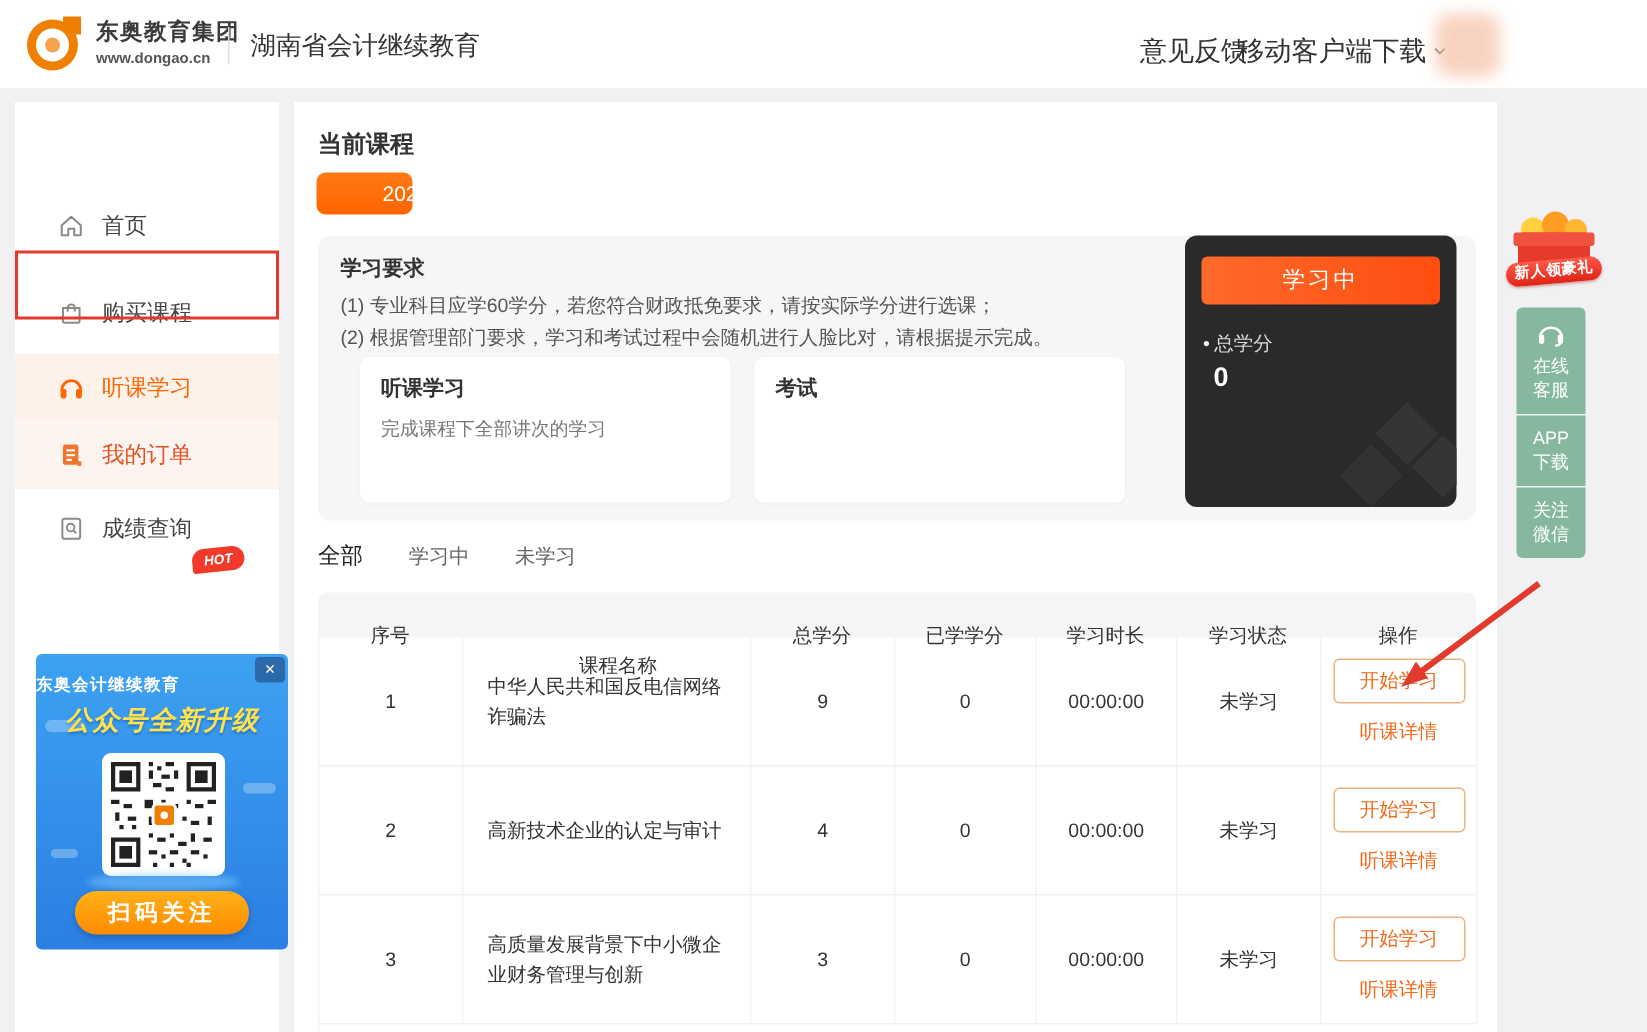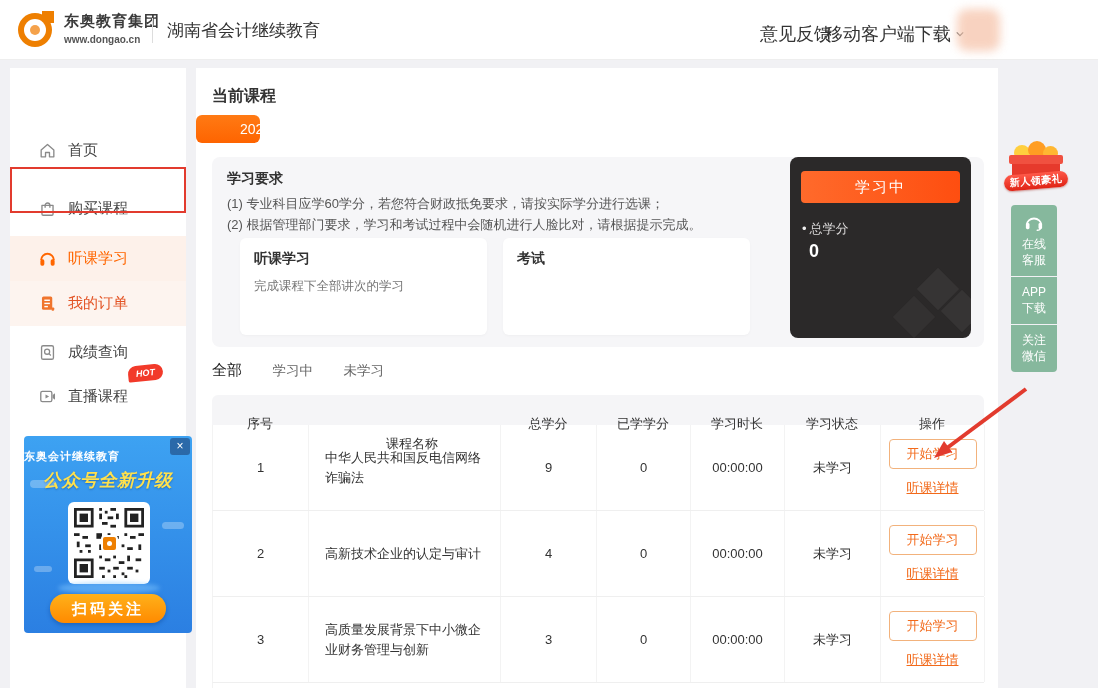--- a/index.html
+++ b/index.html
@@ -43,21 +43,21 @@
   .qr-cloud { position:absolute; background:rgba(255,255,255,.28); border-radius:8px; }
   .qr-box { position:absolute; left:44px; top:66px; width:82px; height:82px; background:#fff; border-radius:6px; padding:6px; }
   .qr-logo { position:absolute; left:50%; top:50%; width:17px; height:17px; margin:-8.5px 0 0 -8.5px; background:#ee7f01; border-radius:4px; border:2px solid #fff; }
   .qr-logo i { position:absolute; left:4px; top:4px; width:5px; height:5px; border-radius:50%; background:#fff; }
   .qr-glow { position:absolute; left:34px; top:146px; width:102px; height:12px; border-radius:50%; background:rgba(130,200,255,.5); filter:blur(2px); }
   .qr-btn { position:absolute; left:26px; top:158px; width:116px; height:29px; border-radius:15px; background:linear-gradient(180deg,#ffb11a,#ff8a00); color:#fff; font-size:15px; font-weight:bold; letter-spacing:3px; text-align:center; line-height:29px; cursor:pointer; box-shadow:0 2px 4px rgba(0,50,120,.35); }
 
   
   .main { position:absolute; left:196px; top:68px; width:802px; height:620px; background:#fff; }
   .sec-title { position:absolute; left:16px; top:18px; font-size:16px; font-weight:bold; color:#333; }
-  .year-tab { position:absolute; left:0; top:47px; width:64px; height:28px; background:linear-gradient(180deg,#ff7a14,#fe6400); border-radius:6px; color:#fff; font-size:14px; text-align:center; line-height:28px; cursor:pointer;padding-left:44px; }
+  .year-tab { position:absolute; left:15px; top:47px; width:64px; height:28px; background:linear-gradient(180deg,#ff7a14,#fe6400); border-radius:6px; color:#fff; font-size:14px; text-align:center; line-height:28px; cursor:pointer;padding-left:44px; }
   .req-panel { position:absolute; left:16px; top:89px; width:772px; height:190px; background:#f6f6f8; border-radius:8px; }
   .req-title { position:absolute; left:15px; top:13px; font-size:14px; font-weight:bold; color:#333; }
   .req-line { position:absolute; left:15px; font-size:13px; color:#555; }
   .rl-0 { top:38px; } .rl-1 { top:59px; }
   .req-card { position:absolute; top:81px; width:247px; height:97px; background:#fff; border-radius:6px; box-shadow:0 1px 3px rgba(0,0,0,.03); }
   .rc-0 { left:28px; } .rc-1 { left:291px; }
   .req-card h4 { position:absolute; left:14px; top:12px; font-size:14px; color:#333; }
   .req-card p { position:absolute; left:14px; top:40px; right:10px; font-size:12.5px; color:#777; }
 
   .stat-card { position:absolute; left:594px; top:89px; width:181px; height:181px; background:#2b2929; border-radius:8px; overflow:hidden; z-index:2; }
@@ -78,21 +78,21 @@
   
   .table { position:absolute; left:16px; top:327px; width:772px; }
   .thead { display:grid; grid-template-columns:96px 192px 96px 94px 94px 96px 104px; height:30px; background:#f5f5f7; border-radius:6px 6px 0 0; align-items:center; font-size:13px; color:#333; }
   .thead span { text-align:center; }
   .thead .h-name { text-align:center; padding-left:16px;margin-top:40px; }
   .trow { display:grid; grid-template-columns:96px 192px 96px 94px 94px 96px 104px; height:86px; border-bottom:1px solid #efefef; border-left:1px solid #f3f3f3; font-size:13px; color:#333; }
   .trow > div { display:flex; align-items:center; justify-content:center; border-right:1px solid #f3f3f3; }
   .cell-name { justify-content:flex-start !important; padding:0 14px 0 16px; line-height:20px; text-align:left; }
   .cell-op { flex-direction:column; }
   .start-btn { width:88px; height:30px; border:1px solid #f2b27c; border-radius:4px; background:#fff; color:#f26a1b; font-size:13px; text-align:center; line-height:28px; cursor:pointer; }
-  .detail-link { margin-top:10px; font-size:13px; color:#f26a1b; text-decoration:underline; cursor:pointer; }
+  .detail-link { margin-top:10px; font-size:13px; color:#f26a1b; cursor:pointer; }
   .trow-stub { height:5px; border-left:1px solid #f3f3f3; }
 
   
   .gift { position:absolute; left:1006px; top:143px; width:62px; height:58px; z-index:4; cursor:pointer; }
   .gf-ball { position:absolute; border-radius:50%; }
   .gb1 { left:8px; top:2px; width:16px; height:16px; background:#ffcf3e; }
   .gb2 { left:22px; top:-2px; width:18px; height:18px; background:#ff9d23; }
   .gb3 { left:37px; top:3px; width:15px; height:15px; background:#ffb732; }
   .gf-box { position:absolute; left:6px; top:12px; width:48px; height:30px; background:#e63a2c; border-radius:3px; }
   .gf-box::after { content:""; position:absolute; left:-3px; top:0; width:54px; height:9px; background:#f05140; border-radius:2px; }
@@ -167,28 +167,20 @@
         </svg>
       <span>我的订单</span>
     </div>
     <div class="side-item si-4">
       <svg class="sicon" viewBox="0 0 24 24">
           <rect x="4.5" y="3.5" width="15" height="17" rx="2" fill="none" stroke="#8a8a8a" stroke-width="1.7"></rect>
           <circle cx="11.5" cy="11" r="3.2" fill="none" stroke="#8a8a8a" stroke-width="1.6"></circle>
           <line x1="13.8" y1="13.4" x2="16.2" y2="15.8" stroke="#8a8a8a" stroke-width="1.6"></line>
         </svg>
       <span>成绩查询</span>
-    </div>
-    <div class="side-item si-5">
-      <svg class="sicon" viewBox="0 0 24 24">
-          <rect x="3.5" y="5.5" width="14" height="13" rx="2" fill="none" stroke="#8a8a8a" stroke-width="1.7"></rect>
-          <path d="M18.5 10 L21.5 8 V16 L18.5 14 Z" fill="#8a8a8a"></path>
-          <path d="M9.5 9.5 L14 12 L9.5 14.5 Z" fill="#8a8a8a"></path>
-        </svg>
-      <span>直播课程</span>
     </div>
     <div class="hot-badge">HOT</div>
 
     <div class="qr-banner">
       <div class="qr-cloud" style="left:6px; top:44px; width:26px; height:8px;"></div>
       <div class="qr-cloud" style="right:8px; top:86px; width:22px; height:7px;"></div>
       <div class="qr-cloud" style="left:10px; top:130px; width:18px; height:6px;"></div>
       <div class="qr-close">×</div>
       <div class="qr-l1">东奥会计继续教育</div>
       <div class="qr-l2">公众号全新升级</div>

